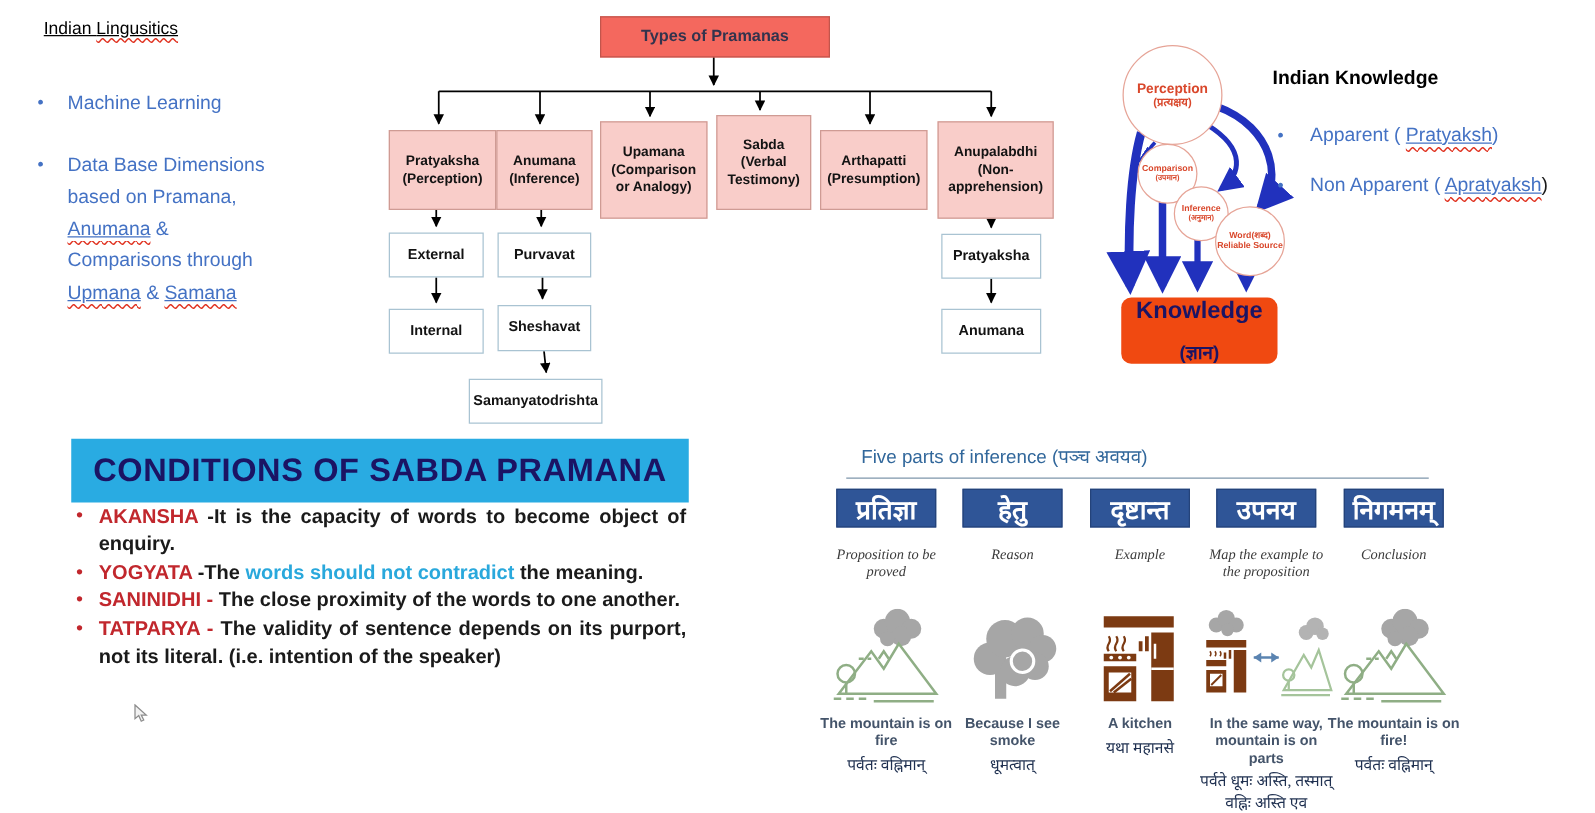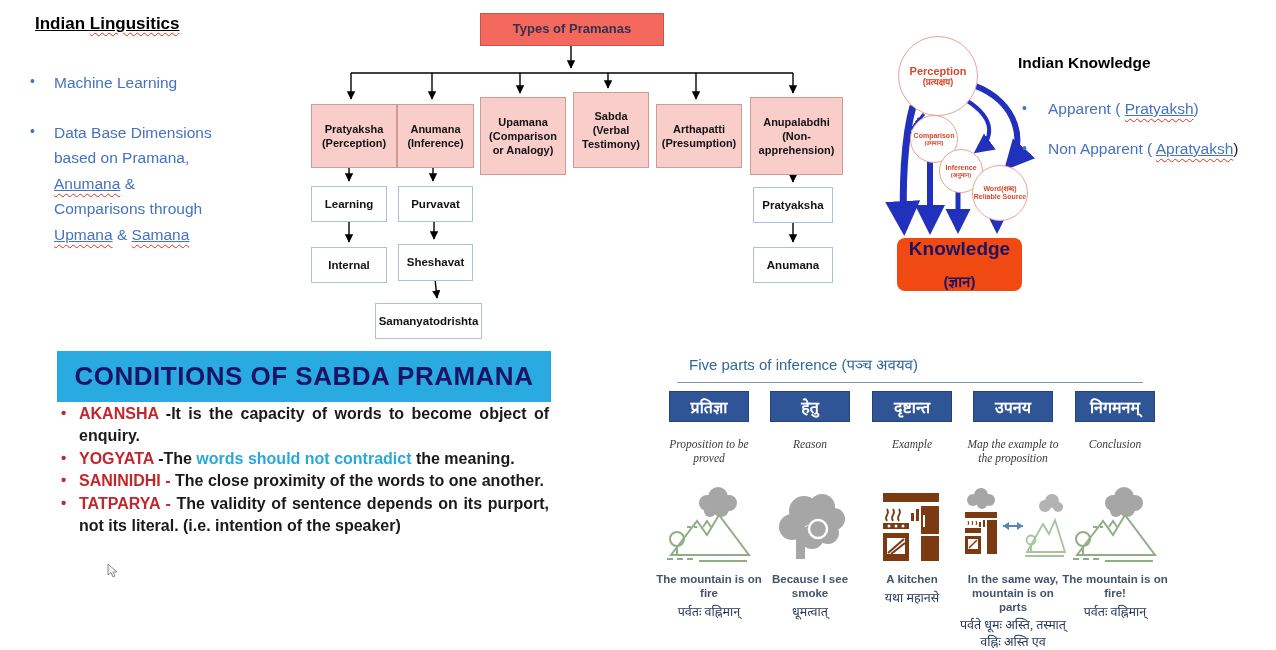--- a/index.html
+++ b/index.html
@@ -1,21 +1,21 @@
 <!DOCTYPE html>
 <html><head>
 <meta charset="utf-8">
 <style>
   html,body{margin:0;padding:0;background:#fff;}
   .slide{position:relative;width:1276px;height:650px;background:#ffffff;overflow:hidden;
          font-family:"Liberation Sans",sans-serif;color:#1a1a1a;}
   .abs{position:absolute;}
 
   
-  .lt-title{left:35px;top:14px;font-size:17px;font-weight:bold;color:#000;}
+  .lt-title{left:35px;top:14px;font-size:14px;font-weight:normal;color:#000;}
   .lt-title .u{text-decoration:underline;}
   .sq{text-decoration:underline wavy #e0301e;text-decoration-thickness:1px;text-underline-offset:3px;}
   .u-sq{text-decoration:underline;}
   .u-sq .sq2{text-decoration:underline wavy #e0301e;text-decoration-thickness:1px;text-underline-offset:4px;}
   .lt-bullets{left:28px;top:70px;width:200px;font-size:15.5px;color:#4472c4;line-height:1.65;}
   .lt-item{position:relative;padding-left:26px;margin-bottom:24px;}
   .lt-item::before{content:"•";position:absolute;left:2px;top:0;color:#4472c4;font-size:14px;}
 
   
   .tree{left:300px;top:10px;width:580px;height:340px;}
@@ -55,21 +55,21 @@
   .cond-item::before{content:"•";position:absolute;left:-18px;top:0;color:#c1272d;font-size:15px;}
   .cond-term{color:#c1272d;}
   .cond-accent{color:#29a8dc;}
 
   
   .fp{left:659px;top:349px;width:512px;height:295px;}
   .fp-title{position:absolute;left:30px;top:5px;font-size:15px;color:#31679b;}
   .fp-rule{position:absolute;left:18px;top:33px;width:466px;border-top:1.5px solid #7f96ab;}
   .fp-col{position:absolute;top:42px;width:100px;display:flex;flex-direction:column;align-items:center;}
   .fp-box{width:78px;height:29px;background:#2f5597;border:1px solid #24437a;color:#fff;
-          display:flex;align-items:center;justify-content:center;font-size:16px;font-weight:bold;text-align:right;}
+          display:flex;align-items:center;justify-content:center;font-size:21px;font-weight:bold;text-align:right;}
   .fp-meaning{margin-top:15px;height:48px;font-size:11.5px;font-style:italic;color:#3b3b3b;
               text-align:center;line-height:1.25;font-family:"Liberation Serif",serif;}
   .fp-icon{height:84px;display:flex;align-items:center;justify-content:center;}
   .fp-caption{margin-top:4px;font-size:11.5px;font-weight:bold;color:#44546a;text-align:center;
               line-height:1.2;width:112px;}
   .fp-sanskrit{margin-top:3px;font-size:12.5px;color:#1f3050;text-align:center;line-height:1.3;
                width:124px;font-family:"Liberation Serif",serif;}
 
   .cursor{left:107px;top:563px;}
 </style>
@@ -140,21 +140,21 @@
     <div class="tbox tchild" style="left:356px;top:94px;width:80px;height:58px;">
       <span>Arthapatti</span>
         <span>(Presumption)</span>
     </div>
     <div class="tbox tchild" style="left:450px;top:87px;width:87px;height:72px;">
       <span>Anupalabdhi</span>
         <span>(Non-apprehension)</span>
     </div>
 
     <div class="tbox tsub" style="left:11px;top:176px;width:74px;height:34px;">
-        <span>Learning</span>
+        <span>External</span>
       </div>
     <div class="tbox tsub" style="left:11px;top:237px;width:74px;height:34px;">
         <span>Internal</span>
       </div>
     <div class="tbox tsub" style="left:98px;top:176px;width:73px;height:34px;">
         <span>Purvavat</span>
       </div>
     <div class="tbox tsub" style="left:98px;top:234px;width:73px;height:35px;">
         <span>Sheshavat</span>
       </div>

